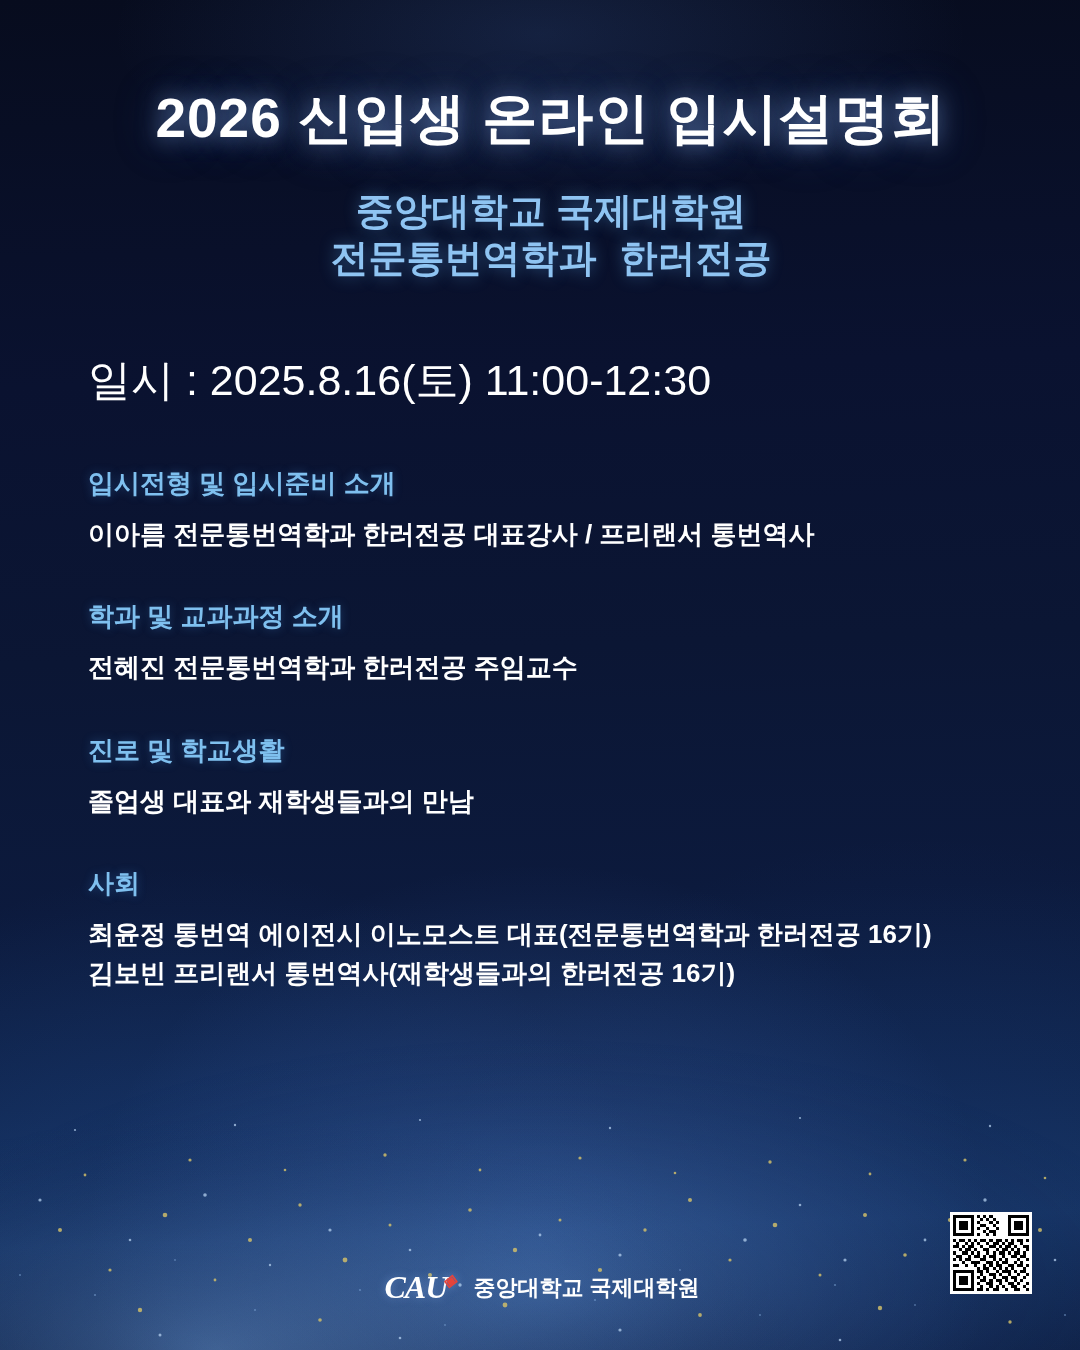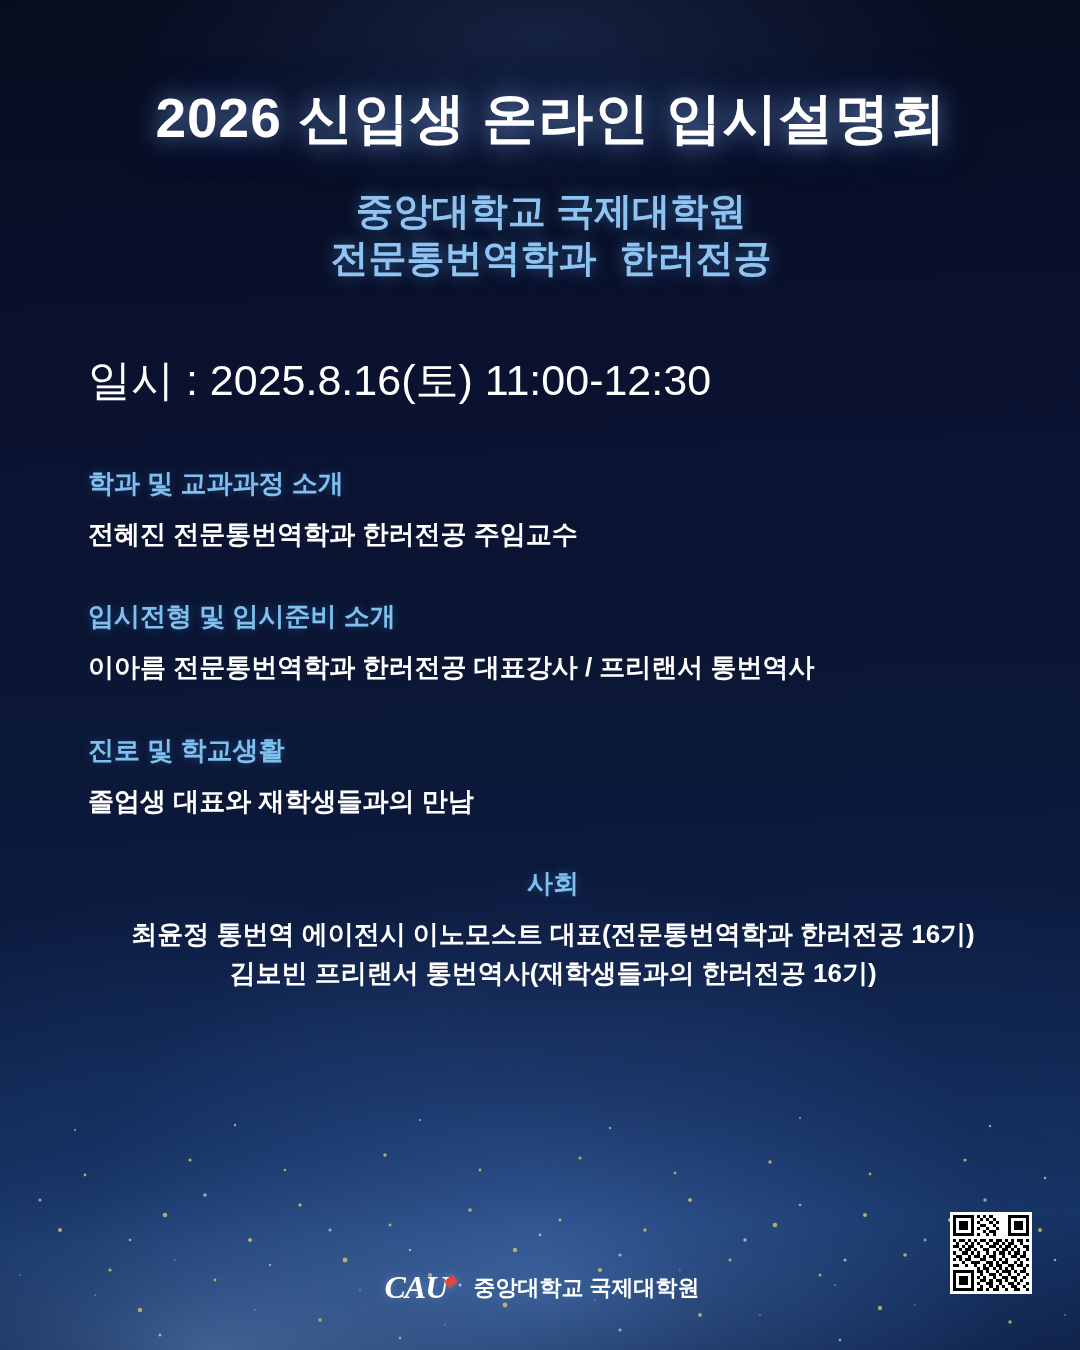--- a/index.html
+++ b/index.html
@@ -67,21 +67,21 @@
     margin-top: 62px;
     padding-left: 4px;
     color: #ffffff;
     font-size: 43px;
     line-height: 1.52;
     font-weight: 500;
   }
 
   .sections { margin-top: 52px; padding-left: 4px; }
   .section { margin-bottom: 46px; }
-  .section:last-child { margin-bottom: 8px; text-align: center; }
+  .section:last-child { margin-bottom: 8px; }
   .sec-head {
     color: #7fc0ef;
     font-size: 26px;
     font-weight: bold;
     margin-bottom: 14px;
     text-shadow: 0 0 10px rgba(70,150,230,0.35);
   }
   .sec-line {
     color: #ffffff;
     font-size: 26px;
@@ -256,27 +256,27 @@
       <span class="line2">전문통번역학과 한러전공</span>
     </div>
 
     <div class="meta">
       <div>일시 : 2025.8.16(토) 11:00-12:30</div>
     </div>
 
     <div class="sections">
 
       <div class="section">
+        <div class="sec-head">입시전형 및 입시준비 소개</div>
+        <div class="sec-line">이아름 전문통번역학과 한러전공 대표강사 / 프리랜서 통번역사</div>
+      </div>
+
+      <div class="section">
         <div class="sec-head">학과 및 교과과정 소개</div>
         <div class="sec-line">전혜진 전문통번역학과 한러전공 주임교수</div>
-      </div>
-
-      <div class="section">
-        <div class="sec-head">입시전형 및 입시준비 소개</div>
-        <div class="sec-line">이아름 전문통번역학과 한러전공 대표강사 / 프리랜서 통번역사</div>
       </div>
 
       <div class="section">
         <div class="sec-head">진로 및 학교생활</div>
         <div class="sec-line">졸업생 대표와 재학생들과의 만남</div>
       </div>
 
       <div class="section">
         <div class="sec-head">사회</div>
         <div class="sec-line">최윤정 통번역 에이전시 이노모스트 대표(전문통번역학과 한러전공 16기)</div>

